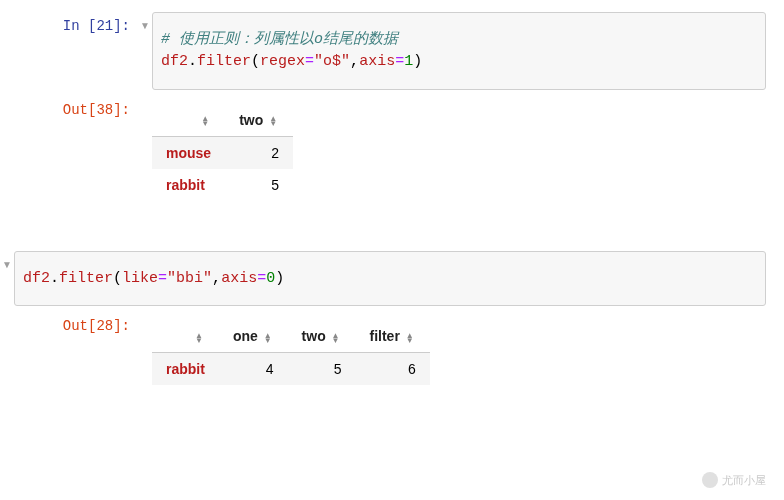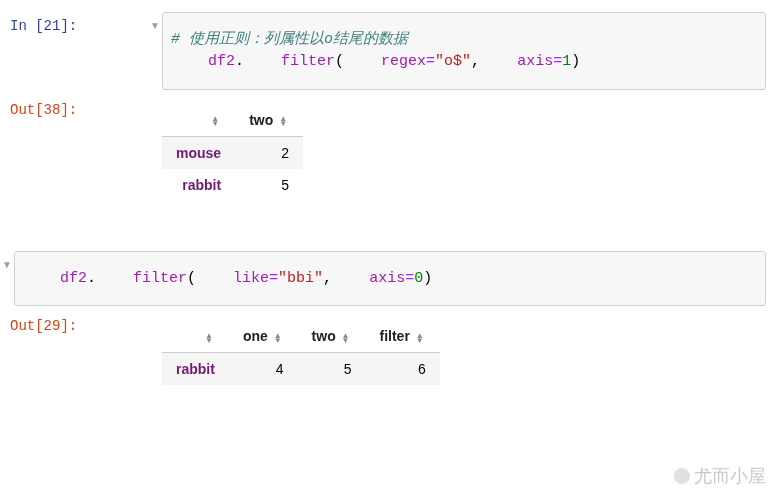--- a/index.html
+++ b/index.html
@@ -14,21 +14,22 @@
     box-sizing: border-box;
     position: relative;
   }
   .cell {
     display: flex;
     align-items: flex-start;
     margin-bottom: 6px;
   }
   .prompt {
     width: 130px;
-    padding: 6px 8px 0 10px;
+    text-align: right;
+    padding: 6px 8px 0 0;
     font-family: Menlo, Monaco, "Courier New", monospace;
     font-size: 14px;
     flex-shrink: 0;
   }
   .prompt-in { color: #303F9F; }
   .prompt-out { color: #D84315; }
   .collapser {
     width: 14px;
     flex-shrink: 0;
     padding-top: 8px;
@@ -45,21 +46,21 @@
     font-family: Menlo, Monaco, "Courier New", monospace;
     font-size: 15px;
     line-height: 1.45;
     margin-right: 18px;
   }
   .output-area {
     flex: 1;
     padding: 4px 8px 4px 0;
   }
   .code-comment { color: #408080; font-style: italic; }
-  .code-plain { color: #a21caf; margin-left: 37px; }
+  .code-plain { color: #b91c1c; }
   .code-punc { color: #000; }
   .code-str { color: #BA2121; }
   .code-num { color: #008000; }
   .code-op { color: #AA22FF; }
 
   table.df {
     border-collapse: collapse;
     font-size: 14px;
     margin-top: 4px;
   }
@@ -67,23 +68,23 @@
     padding: 8px 14px;
     text-align: right;
     border: none;
   }
   table.df thead th {
     border-bottom: 1px solid #ccc;
     font-weight: bold;
     color: #222;
   }
   table.df tbody th {
-    text-align: right;
+    text-align: left;
     font-weight: bold;
-    color: #701a75;
+    color: #b91c1c;
   }
   table.df tbody tr:nth-child(odd) {
     background: #f5f5f5;
   }
   table.df tbody tr:nth-child(even) {
     background: #ffffff;
   }
   .sort-icons {
     display: inline-flex;
     flex-direction: column;
@@ -91,21 +92,21 @@
     line-height: 5px;
     font-size: 8px;
     color: #888;
     margin: 0 2px;
   }
   .watermark {
     position: absolute;
     right: 18px;
     bottom: 12px;
     color: #c9c9c9;
-    font-size: 18px;
+    font-size: 11px;
     display: flex;
     align-items: center;
     gap: 4px;
   }
   .wm-icon {
     width: 16px;
     height: 16px;
     border-radius: 50%;
     background: #e0e0e0;
     display: inline-block;
@@ -163,21 +164,21 @@
 <div class="cell">
   <div class="collapser">▼</div>
   <div class="input-area">
     <div>
       <span class="code-plain">df2</span><span class="code-punc">.</span><span class="code-plain">filter</span><span class="code-punc">(</span><span class="code-plain">like</span><span class="code-op">=</span><span class="code-str">"bbi"</span><span class="code-punc">,</span><span class="code-plain">axis</span><span class="code-op">=</span><span class="code-num">0</span><span class="code-punc">)</span>
     </div>
   </div>
 </div>
 
 <div class="cell">
-  <div class="prompt prompt-out">Out[29]:</div>
+  <div class="prompt prompt-out">Out[28]:</div>
   <div class="collapser"></div>
   <div class="output-area">
     <table class="df">
       <thead>
         <tr>
           <th><span class="sort-icons">
                 <span>▲</span>
                 <span>▼</span>
               </span></th>
           <th><span>one</span> <span class="sort-icons">

